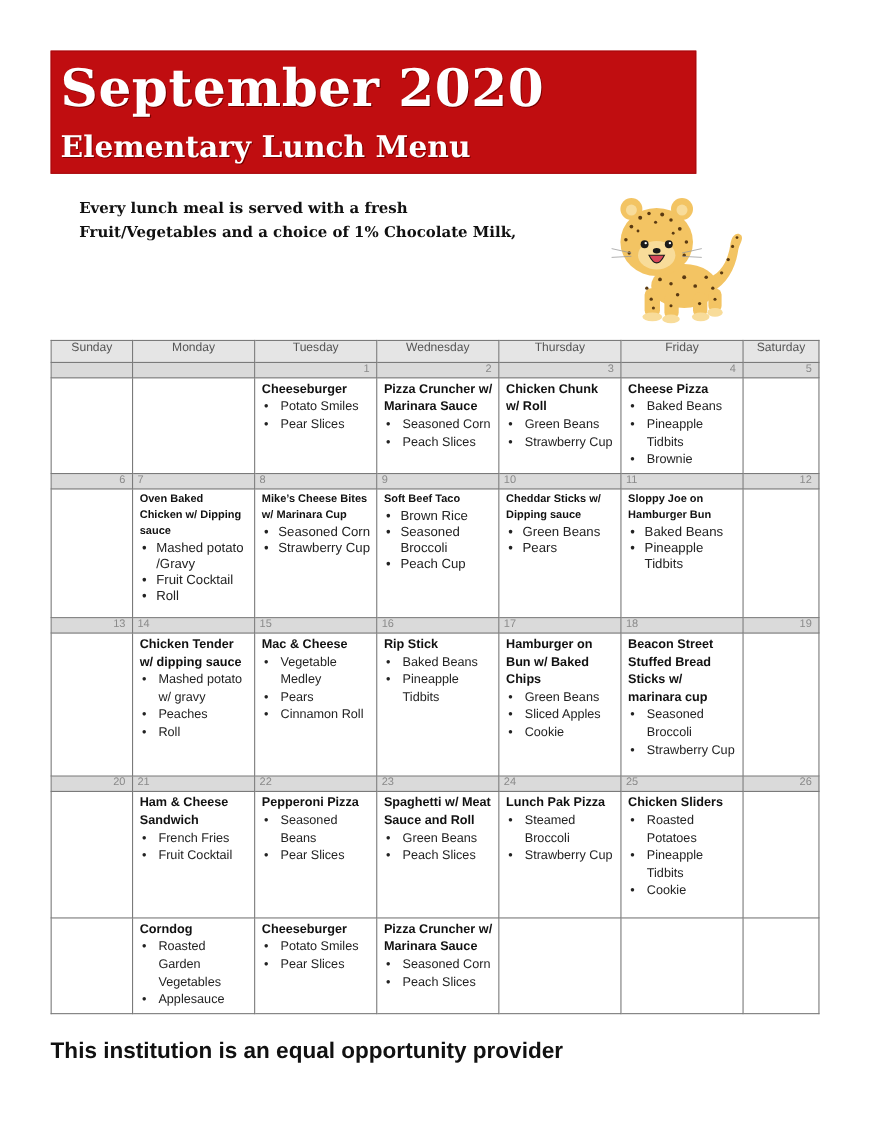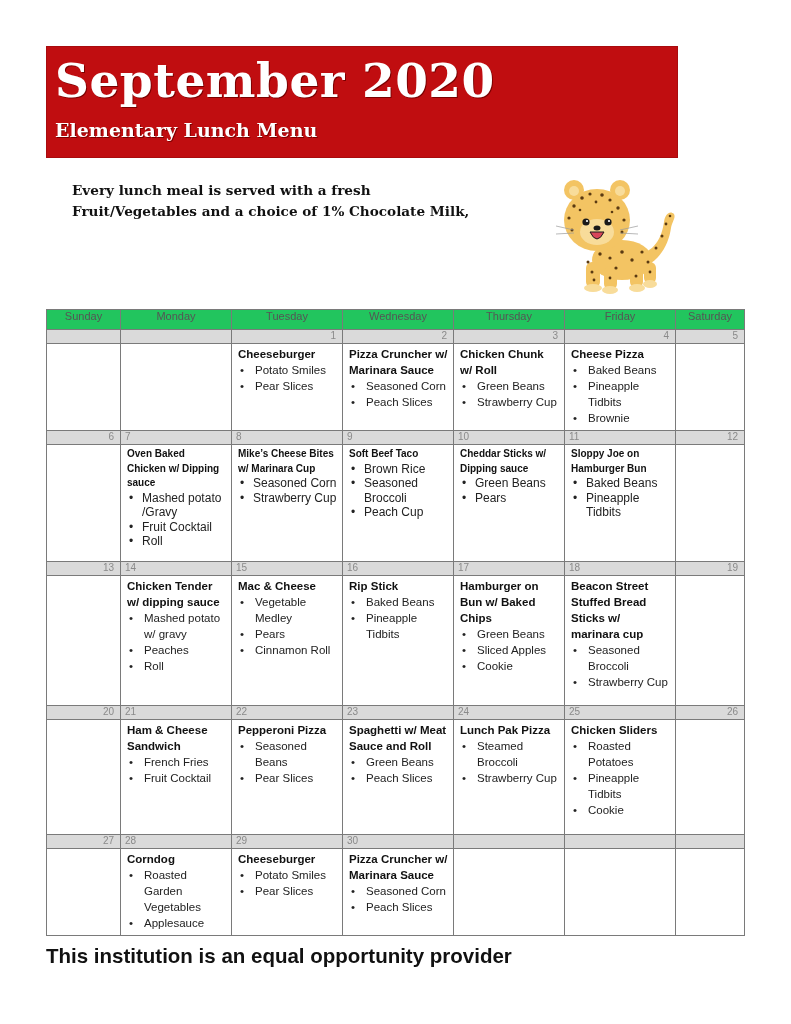--- a/index.html
+++ b/index.html
@@ -1,46 +1,46 @@
 <!DOCTYPE html>
 <html><head>
   <meta charset="utf-8">
   <style>
     html, body { margin: 0; padding: 0; background: #ffffff; }
     body { width: 791px; height: 1024px; position: relative; overflow: hidden; font-family: "DejaVu Sans", sans-serif; }
     .banner {
-      position: absolute; left: 46px; top: 46px; width: 632px; height: 112px;
+      position: absolute; left: 46px; top: 46px; width: 587px; height: 112px;
       background: #c00d10; border: 1px solid #a80b0e; box-sizing: border-box;
     }
     .banner-title {
       position: absolute; left: 8px; top: 6px;
       font-family: "DejaVu Serif", serif; font-weight: bold; font-size: 47px;
       color: #ffffff; letter-spacing: 0.5px; white-space: nowrap;
       text-shadow: 1px 1px 0 #7a0000;
     }
     .banner-subtitle {
       position: absolute; left: 8px; top: 72px;
-      font-family: "DejaVu Serif", serif; font-weight: bold; font-size: 19px;
+      font-family: "DejaVu Serif", serif; font-weight: bold; font-size: 27px;
       color: #ffffff; white-space: nowrap; text-shadow: 1px 1px 0 #7a0000;
     }
     .intro {
       position: absolute; left: 72px; top: 180px; width: 470px;
       font-family: "DejaVu Serif", serif; font-weight: bold; font-size: 13.6px;
       line-height: 20.5px; color: #111;
     }
     .intro div { white-space: nowrap; }
     .mascot { position: absolute; left: 552px; top: 176px; width: 132px; height: 118px; }
     table.cal {
       position: absolute; left: 46px; top: 309px; width: 698px;
       border-collapse: collapse; table-layout: fixed;
       font-family: "Liberation Sans", sans-serif;
     }
     table.cal td, table.cal th { border: 1.5px solid #7a7a7a; padding: 0; vertical-align: top; }
     th.dow {
-      background: #22c55e; color: #555; font-weight: normal; font-size: 11px;
+      background: #e5e5e5; color: #555; font-weight: normal; font-size: 11px;
       height: 19px; text-align: center; vertical-align: middle; border-color: #b8b8b8;
     }
     tr.numrow td {
       background: #dadada; height: 13px; font-size: 10px; color: #8a8a8a; line-height: 12px;
     }
     .num-left { text-align: left; padding-left: 4px !important; }
     .num-right { text-align: right; padding-right: 6px !important; }
     tr.menurow td { background: #ffffff; padding: 2px 5px 4px 6px; }
     .entree { font-weight: bold; color: #111; font-size: 11.5px; line-height: 16px; }
     .sides { list-style: none; margin: 0; padding: 0; font-size: 11.5px; line-height: 16px; color: #222; }
@@ -347,29 +347,20 @@
         <td style="height: 108px; margin-left: 29px;">
           <div class="entree">Chicken Sliders</div>
           <ul class="sides">
             <li>Roasted Potatoes</li>
             <li>Pineapple Tidbits</li>
             <li>Cookie</li>
           </ul>
         </td>
         <td style="height: 108px;"></td>
       </tr>
-      <tr class="numrow">
-        <td class="num-right">27</td>
-        <td class="num-left">28</td>
-        <td class="num-left">29</td>
-        <td class="num-left">30</td>
-        <td class="num-left"></td>
-        <td class="num-left"></td>
-        <td class="num-right"></td>
-      </tr>
       <tr class="menurow">
         <td style="height: 66px;"></td>
         <td style="height: 66px;">
           <div class="entree">Corndog</div>
           <ul class="sides">
             <li>Roasted Garden Vegetables</li>
             <li>Applesauce</li>
           </ul>
         </td>
         <td style="height: 66px;">

